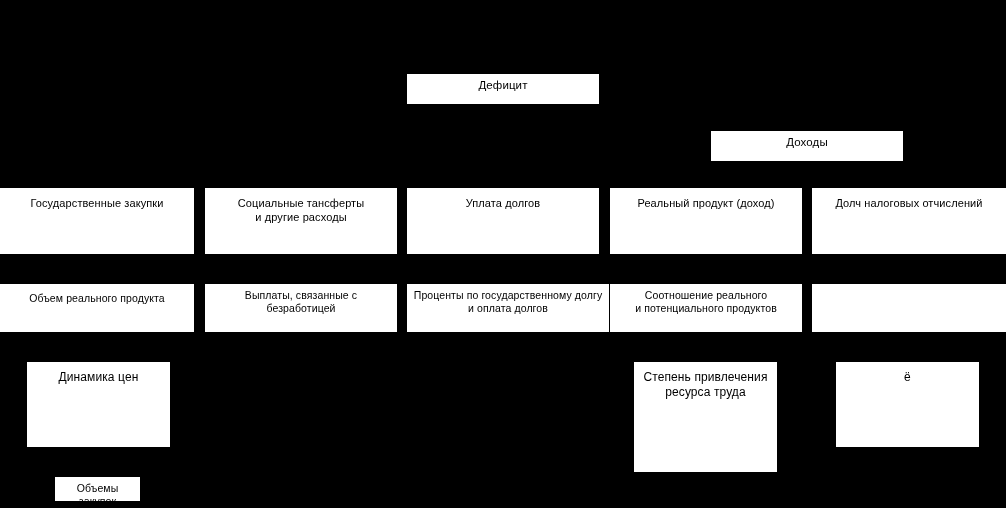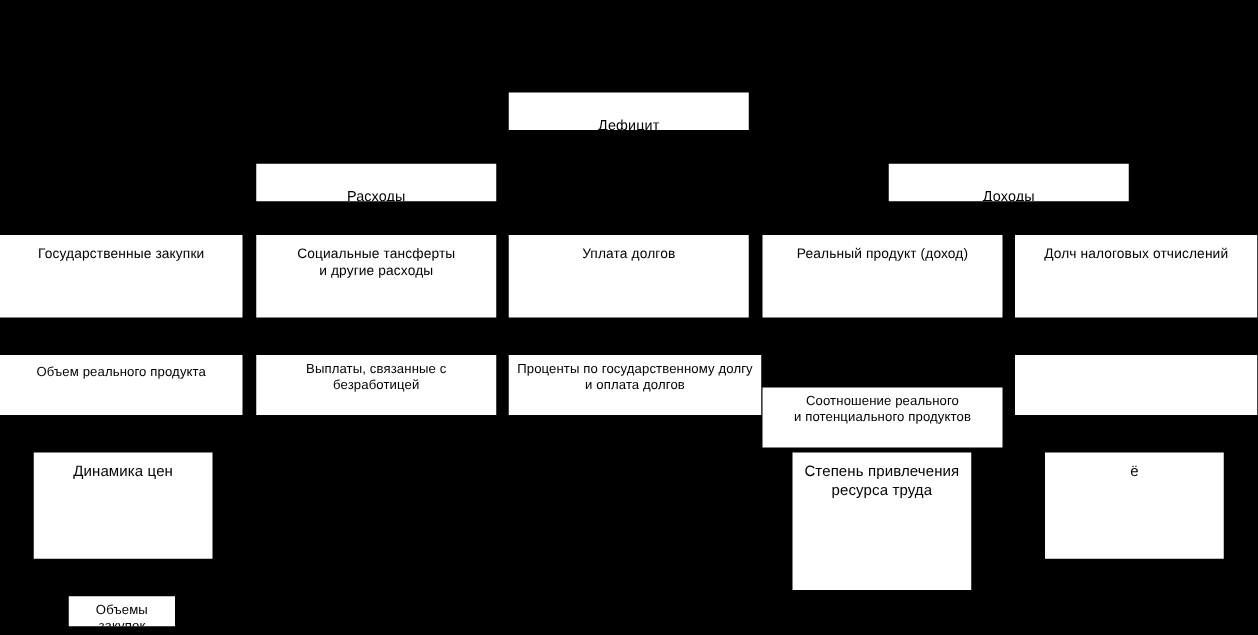--- a/index.html
+++ b/index.html
@@ -41,37 +41,34 @@
     white-space: pre-line;
   }
   
   .lvl-root     { font-size: 11.5px; }
   .lvl-branch   { font-size: 11.5px; }
   .lvl-cat      { font-size: 11px;  }
   .lvl-ind      { font-size: 10.5px; }
   .lvl-detail   { font-size: 12px; }
   .lvl-leaf     { font-size: 10.5px; }
 
-  .pad-top-mid  { padding-top: 20px; }
+  .pad-top-mid  { padding-top: 4px; }
   .pad-top-sm   { padding-top: 8px; }
   .pad-top-xs   { padding-top: 5px; }
   .pad-x        { padding-left: 4px; padding-right: 4px; }
 </style>
 </head>
 <body>
 
 <div id="diagram-canvas">
 
   <div class="node lvl-root pad-top-mid pad-x" style="left:407px; top:74px; width:192px; height:30px;">
     <span class="node-text">Дефицит</span>
   </div>
 
-  <div class="node lvl-branch pad-top-mid pad-x" style="left:205px; top:131px; width:192px; height:30px;">
-    <span class="node-text">Расходы</span>
-  </div>
 
   <div class="node lvl-branch pad-top-mid pad-x" style="left:711px; top:131px; width:192px; height:30px;">
     <span class="node-text">Доходы</span>
   </div>
 
   <div class="node lvl-cat pad-top-sm pad-x" style="left:0px; top:188px; width:194px; height:66px;">
     <span class="node-text">Государственные закупки</span>
   </div>
 
   <div class="node lvl-cat pad-top-sm pad-x" style="left:205px; top:188px; width:192px; height:66px;">
@@ -98,21 +95,21 @@
   <div class="node lvl-ind pad-top-xs pad-x" style="left:205px; top:284px; width:192px; height:48px;">
     <span class="node-text">Выплаты, связанные с
 безработицей</span>
   </div>
 
   <div class="node lvl-ind pad-top-xs pad-x" style="left:407px; top:284px; width:202px; height:48px;">
     <span class="node-text">Проценты по государственному долгу
 и оплата долгов</span>
   </div>
 
-  <div class="node lvl-ind pad-top-xs pad-x" style="left:610px; top:284px; width:192px; height:48px;margin-top:26px;">
+  <div class="node lvl-ind pad-top-xs pad-x" style="left:610px; top:284px; width:192px; height:48px;">
     <span class="node-text">Соотношение реального
 и потенциального продуктов</span>
   </div>
 
   <div class="node lvl-ind pad-top-xs pad-x" style="left:812px; top:284px; width:194px; height:48px;">
     <span class="node-text"></span>
   </div>
 
   <div class="node lvl-detail pad-top-sm pad-x" style="left:27px; top:362px; width:143px; height:85px;">
     <span class="node-text">Динамика цен</span>

